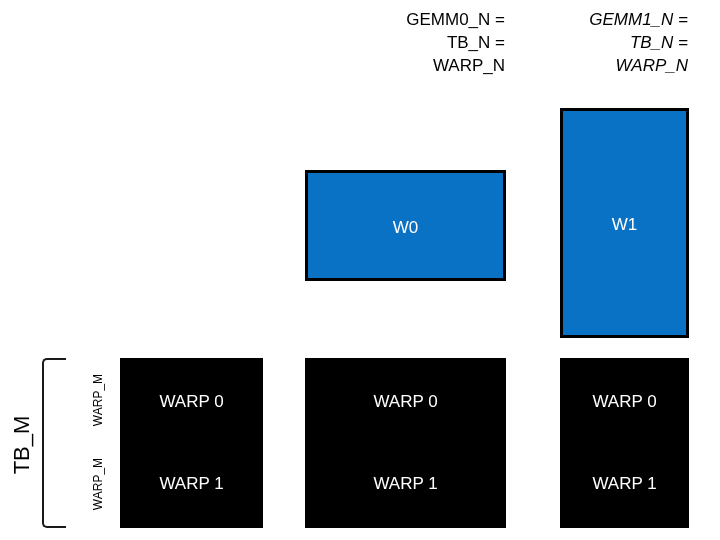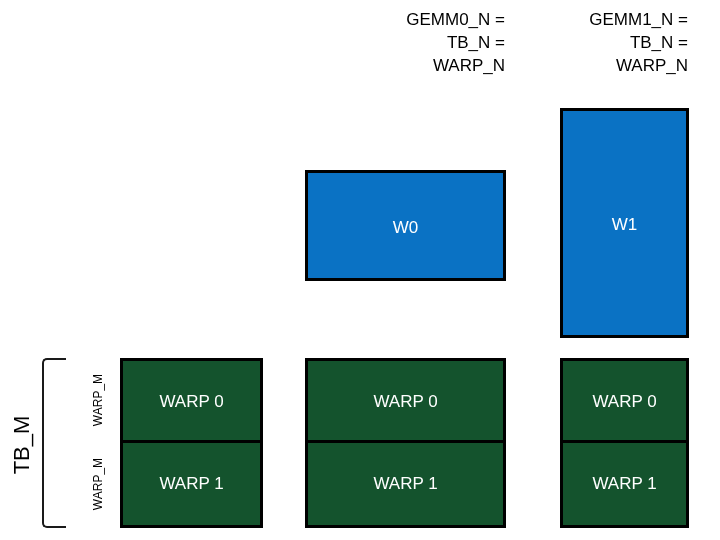--- a/index.html
+++ b/index.html
@@ -20,21 +20,21 @@
   .col-caption {
     position: absolute;
     text-align: right;
     font-size: 17px;
     line-height: 23px;
     color: #000000;
     white-space: pre-line;
     font-family: "Liberation Sans", sans-serif;
   }
   #caption-gemm0 { left: 305px; top: 8px;  width: 200px; }
-  #caption-gemm1 { left: 560px; top: 8px;  width: 128px; }
+  #caption-gemm1 { left: 560px; top: 8px;  width: 128px; font-style: italic; }
 
   
   .box {
     position: absolute;
     box-sizing: border-box;
     border: 3px solid #000000;
     display: flex;
     align-items: center;
     justify-content: center;
     color: #ffffff;
@@ -51,21 +51,21 @@
 
   
   .warp-column {
     position: absolute;
   }
   .warp-cell {
     position: absolute;
     left: 0;
     box-sizing: border-box;
     border: 3px solid #000000;
-    background: #14532d;
+    background: #000000;
     display: flex;
     align-items: center;
     justify-content: center;
     color: #ffffff;
     font-size: 17px;
     font-family: "Liberation Sans", sans-serif;
   }
   .warp-cell.top    { top: 0px;  }
   .warp-cell.bottom { top: 82px; }
 

